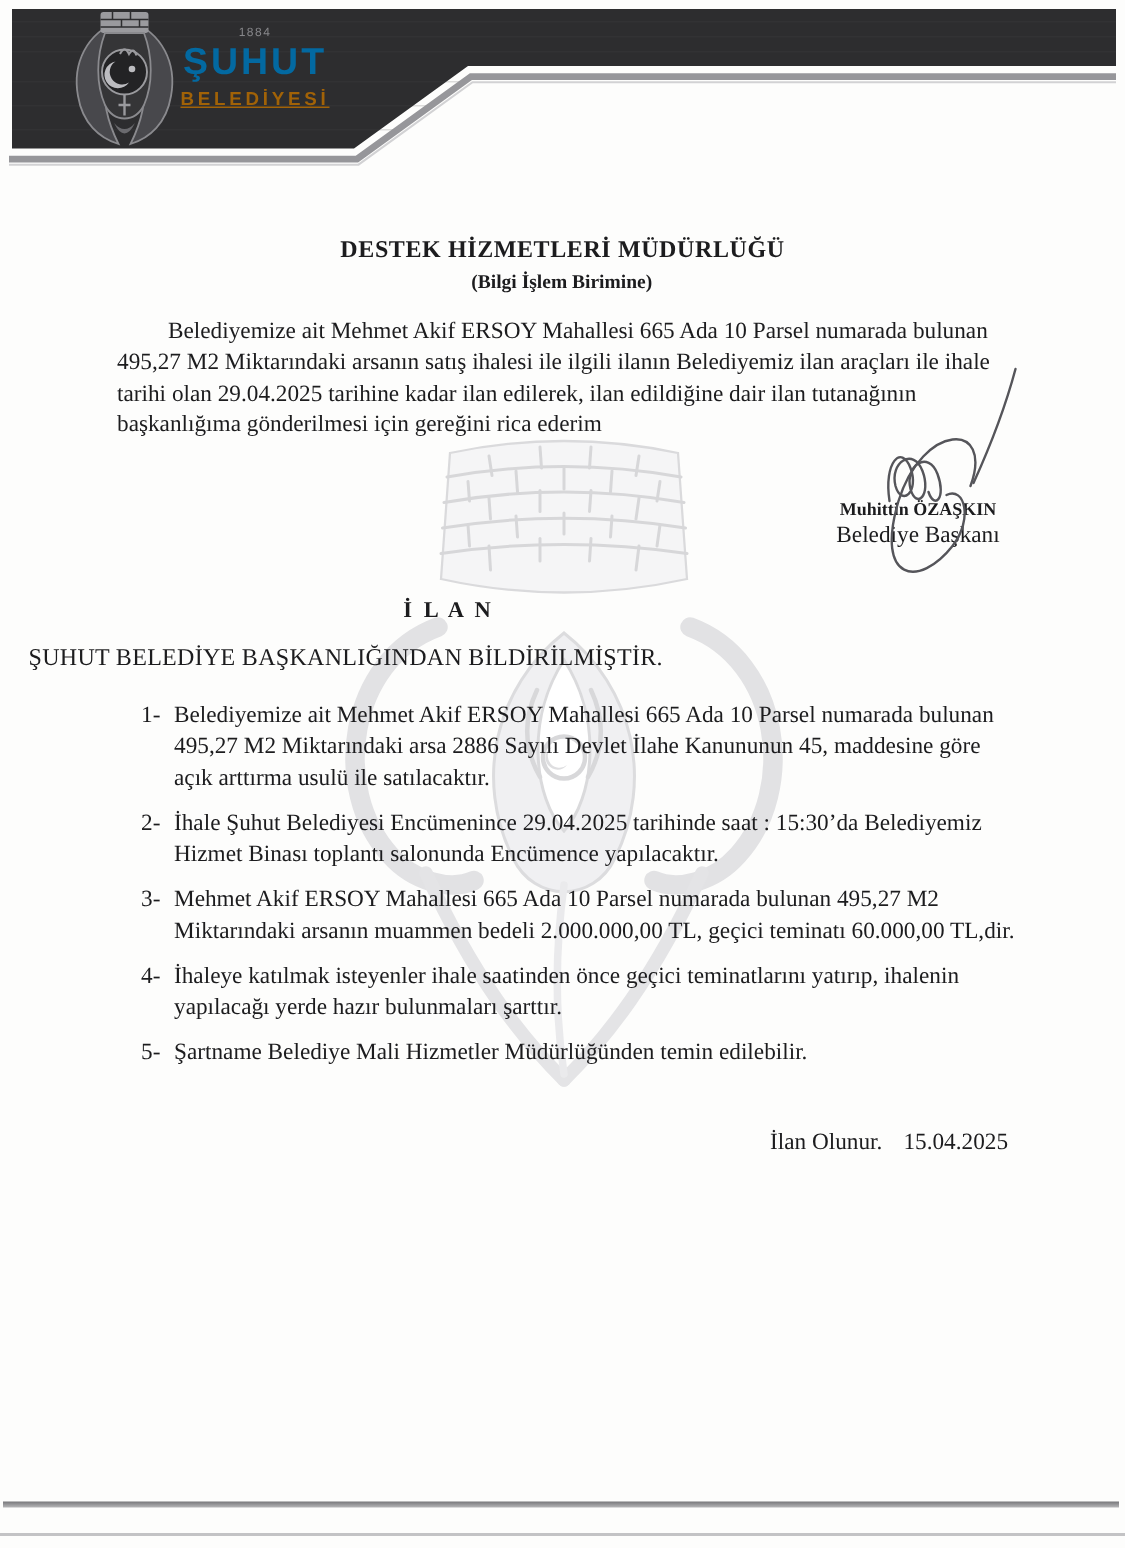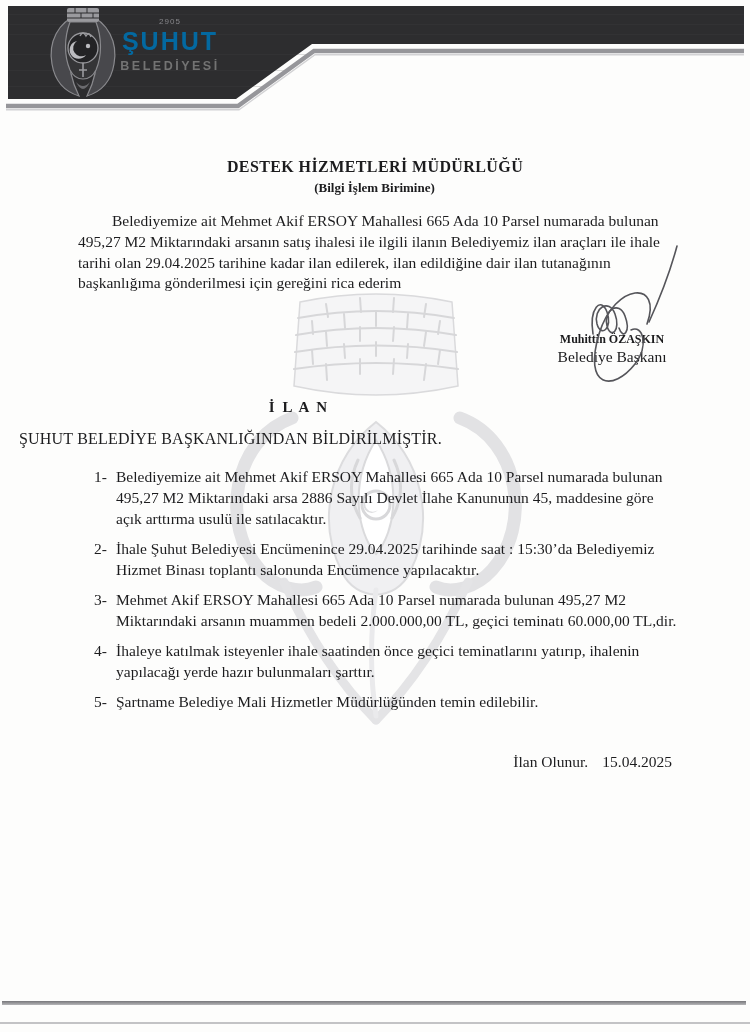--- a/index.html
+++ b/index.html
@@ -9,21 +9,21 @@
     font-family:"Liberation Serif", serif;color:#1c1c1e;
   }
   
   .header-svg{position:absolute;top:0;left:0;z-index:3;}
   .logo-text{
     position:absolute;top:18px;left:120px;width:100px;z-index:4;
     font-family:"Liberation Sans", sans-serif;text-align:center;line-height:1;
   }
   .logo-year{font-size:8px;color:#86868a;letter-spacing:1px;margin-bottom:3px;}
   .logo-name{font-size:25px;font-weight:bold;color:#0369a1;letter-spacing:2px;}
-  .logo-sub{font-size:12.5px;font-weight:bold;color:#737373;letter-spacing:2.5px;margin-top:6px;}
+  .logo-sub{font-size:12.5px;font-weight:bold;color:#a16207;letter-spacing:2.5px;margin-top:6px;text-decoration:underline;}
   
   .watermark{position:absolute;left:208px;top:290px;z-index:0;}
   
   .content{position:relative;z-index:1;}
   .doc-title{position:absolute;top:158px;left:0;width:750px;text-align:center;
     font-size:16px;font-weight:bold;letter-spacing:.4px;}
   .doc-subtitle{position:absolute;top:180px;left:0;width:749px;text-align:center;
     font-size:13px;font-weight:bold;}
   .intro{position:absolute;top:211px;left:78px;width:598px;margin:0;
     font-size:15.5px;line-height:20.8px;text-indent:34px;}
@@ -84,21 +84,21 @@
       <circle cx="37" cy="40" r="15" fill="#232325" stroke="#9a9a9e" stroke-width="1.3"></circle>
       <path d="M31,33 a9,9 0 1 0 9,14 a7.5,7.5 0 1 1 -9,-14 Z" fill="#bcbcc0"></path>
       <circle cx="42" cy="38" r="2.2" fill="#bcbcc0"></circle>
       <path d="M34,28 q3,-6 6,0 q3,-5 5,1" fill="none" stroke="#9a9a9e" stroke-width="1.4"></path>
       <path d="M37,55 l0,14 M33,62 l8,0" stroke="#9a9a9e" stroke-width="1.6"></path>
       <path d="M30,74 q7,8 14,0 q-7,14 -14,0 Z" fill="#6a6a6e"></path>
     </g>
   </svg>
 
   <div class="logo-text">
-    <div class="logo-year">2905</div>
+    <div class="logo-year">1884</div>
     <div class="logo-name">ŞUHUT</div>
     <div class="logo-sub">BELEDİYESİ</div>
   </div>
 
   <svg class="watermark" width="336" height="435" viewBox="0 0 336 435">
     <g stroke-linecap="round">
 
       <path d="M92,12 Q168,-4 244,12 L250,96 Q168,114 86,96 Z" fill="#f5f5f6" stroke="#dadadc" stroke-width="1.5"></path>
       <g stroke="#d7d7d9" stroke-width="2" fill="none">
         <path d="M90,28 Q168,14 246,28"></path>

